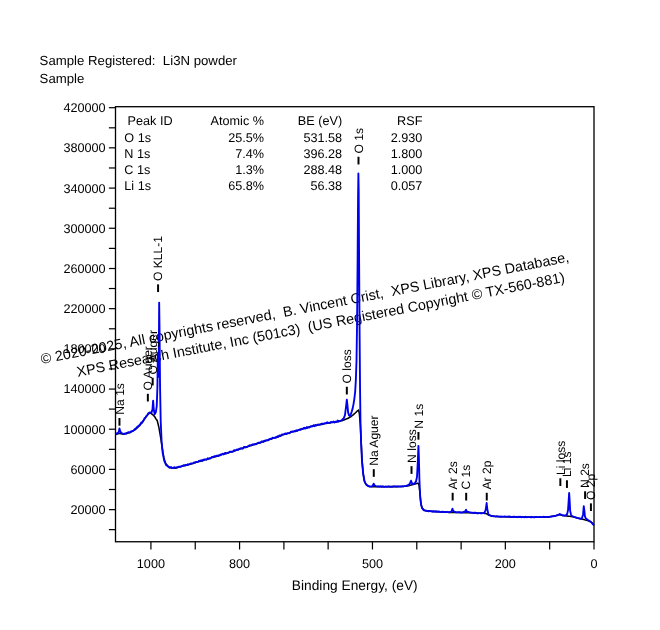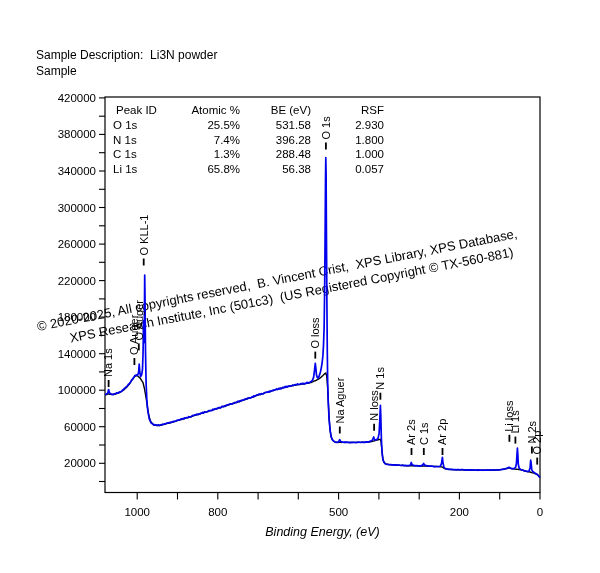--- a/index.html
+++ b/index.html
@@ -2,29 +2,29 @@
 <html><head>
 <meta charset="utf-8">
 <style>
   html,body{margin:0;padding:0;background:#ffffff;}
   .page{position:relative;width:600px;height:573px;background:#ffffff;overflow:hidden;
         font-family:"Liberation Sans","DejaVu Sans",sans-serif;color:#000;}
   .hdr{position:absolute;left:36px;font-size:12px;white-space:pre;color:#000;}
   .hdr.line1{top:48px;}
   .hdr.line2{top:64px;}
   .xaxis-title{position:absolute;left:105px;width:435px;top:525px;text-align:center;
-        font-size:12.5px;color:#000;font-style:italic;}
+        font-size:12.5px;color:#000;}
   svg{position:absolute;left:0;top:0;}
   svg text{font-family:"Liberation Sans","DejaVu Sans",sans-serif;fill:#000;}
 </style>
 </head>
 <body>
 
 <div class="page">
-  <div class="hdr line1">Sample Description:  Li3N powder</div>
+  <div class="hdr line1">Sample Registered:  Li3N powder</div>
   <div class="hdr line2">Sample</div>
 
   <svg id="plot-svg" width="600" height="573" viewBox="0 0 600 573">
       <rect x="105" y="97" width="435" height="395.5" fill="none" stroke="#000000" stroke-width="1.2"></rect>
       <line x1="105" x2="99" y1="481.5" y2="481.5" stroke="#000" stroke-width="1.1"></line>
       <line x1="105" x2="99" y1="463.3" y2="463.3" stroke="#000" stroke-width="1.1"></line>
       <line x1="105" x2="99" y1="445.0" y2="445.0" stroke="#000" stroke-width="1.1"></line>
       <line x1="105" x2="99" y1="426.7" y2="426.7" stroke="#000" stroke-width="1.1"></line>
       <line x1="105" x2="99" y1="408.5" y2="408.5" stroke="#000" stroke-width="1.1"></line>
       <line x1="105" x2="99" y1="390.2" y2="390.2" stroke="#000" stroke-width="1.1"></line>

